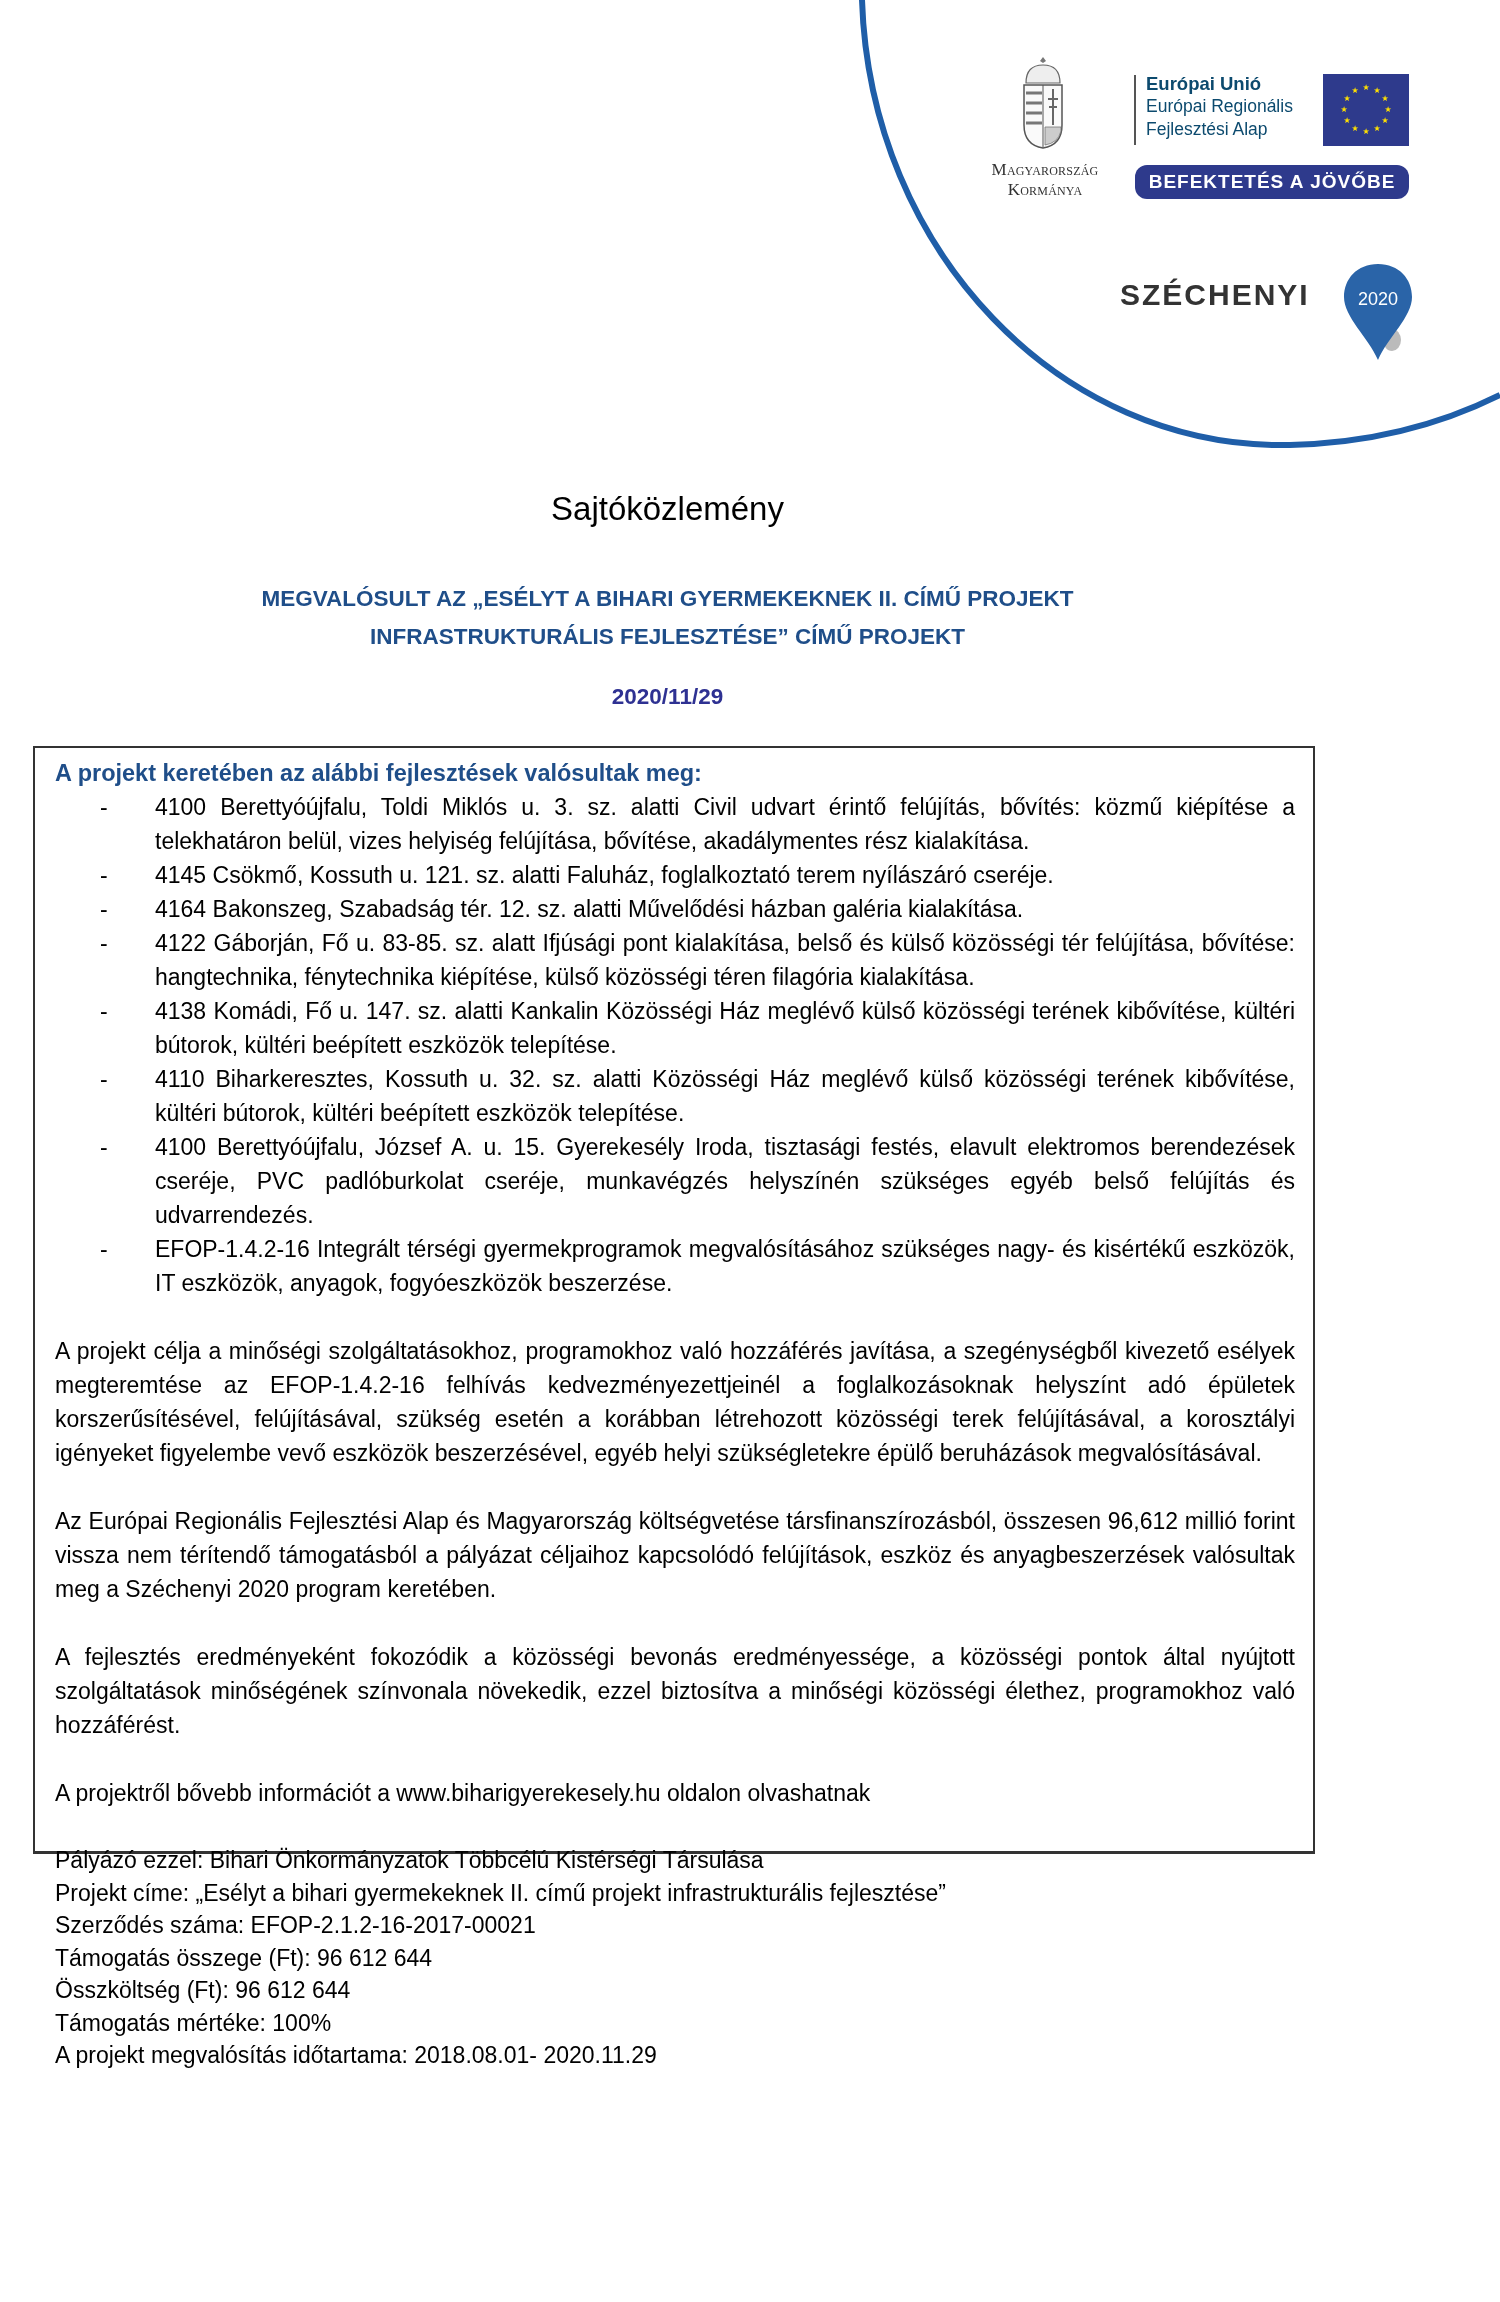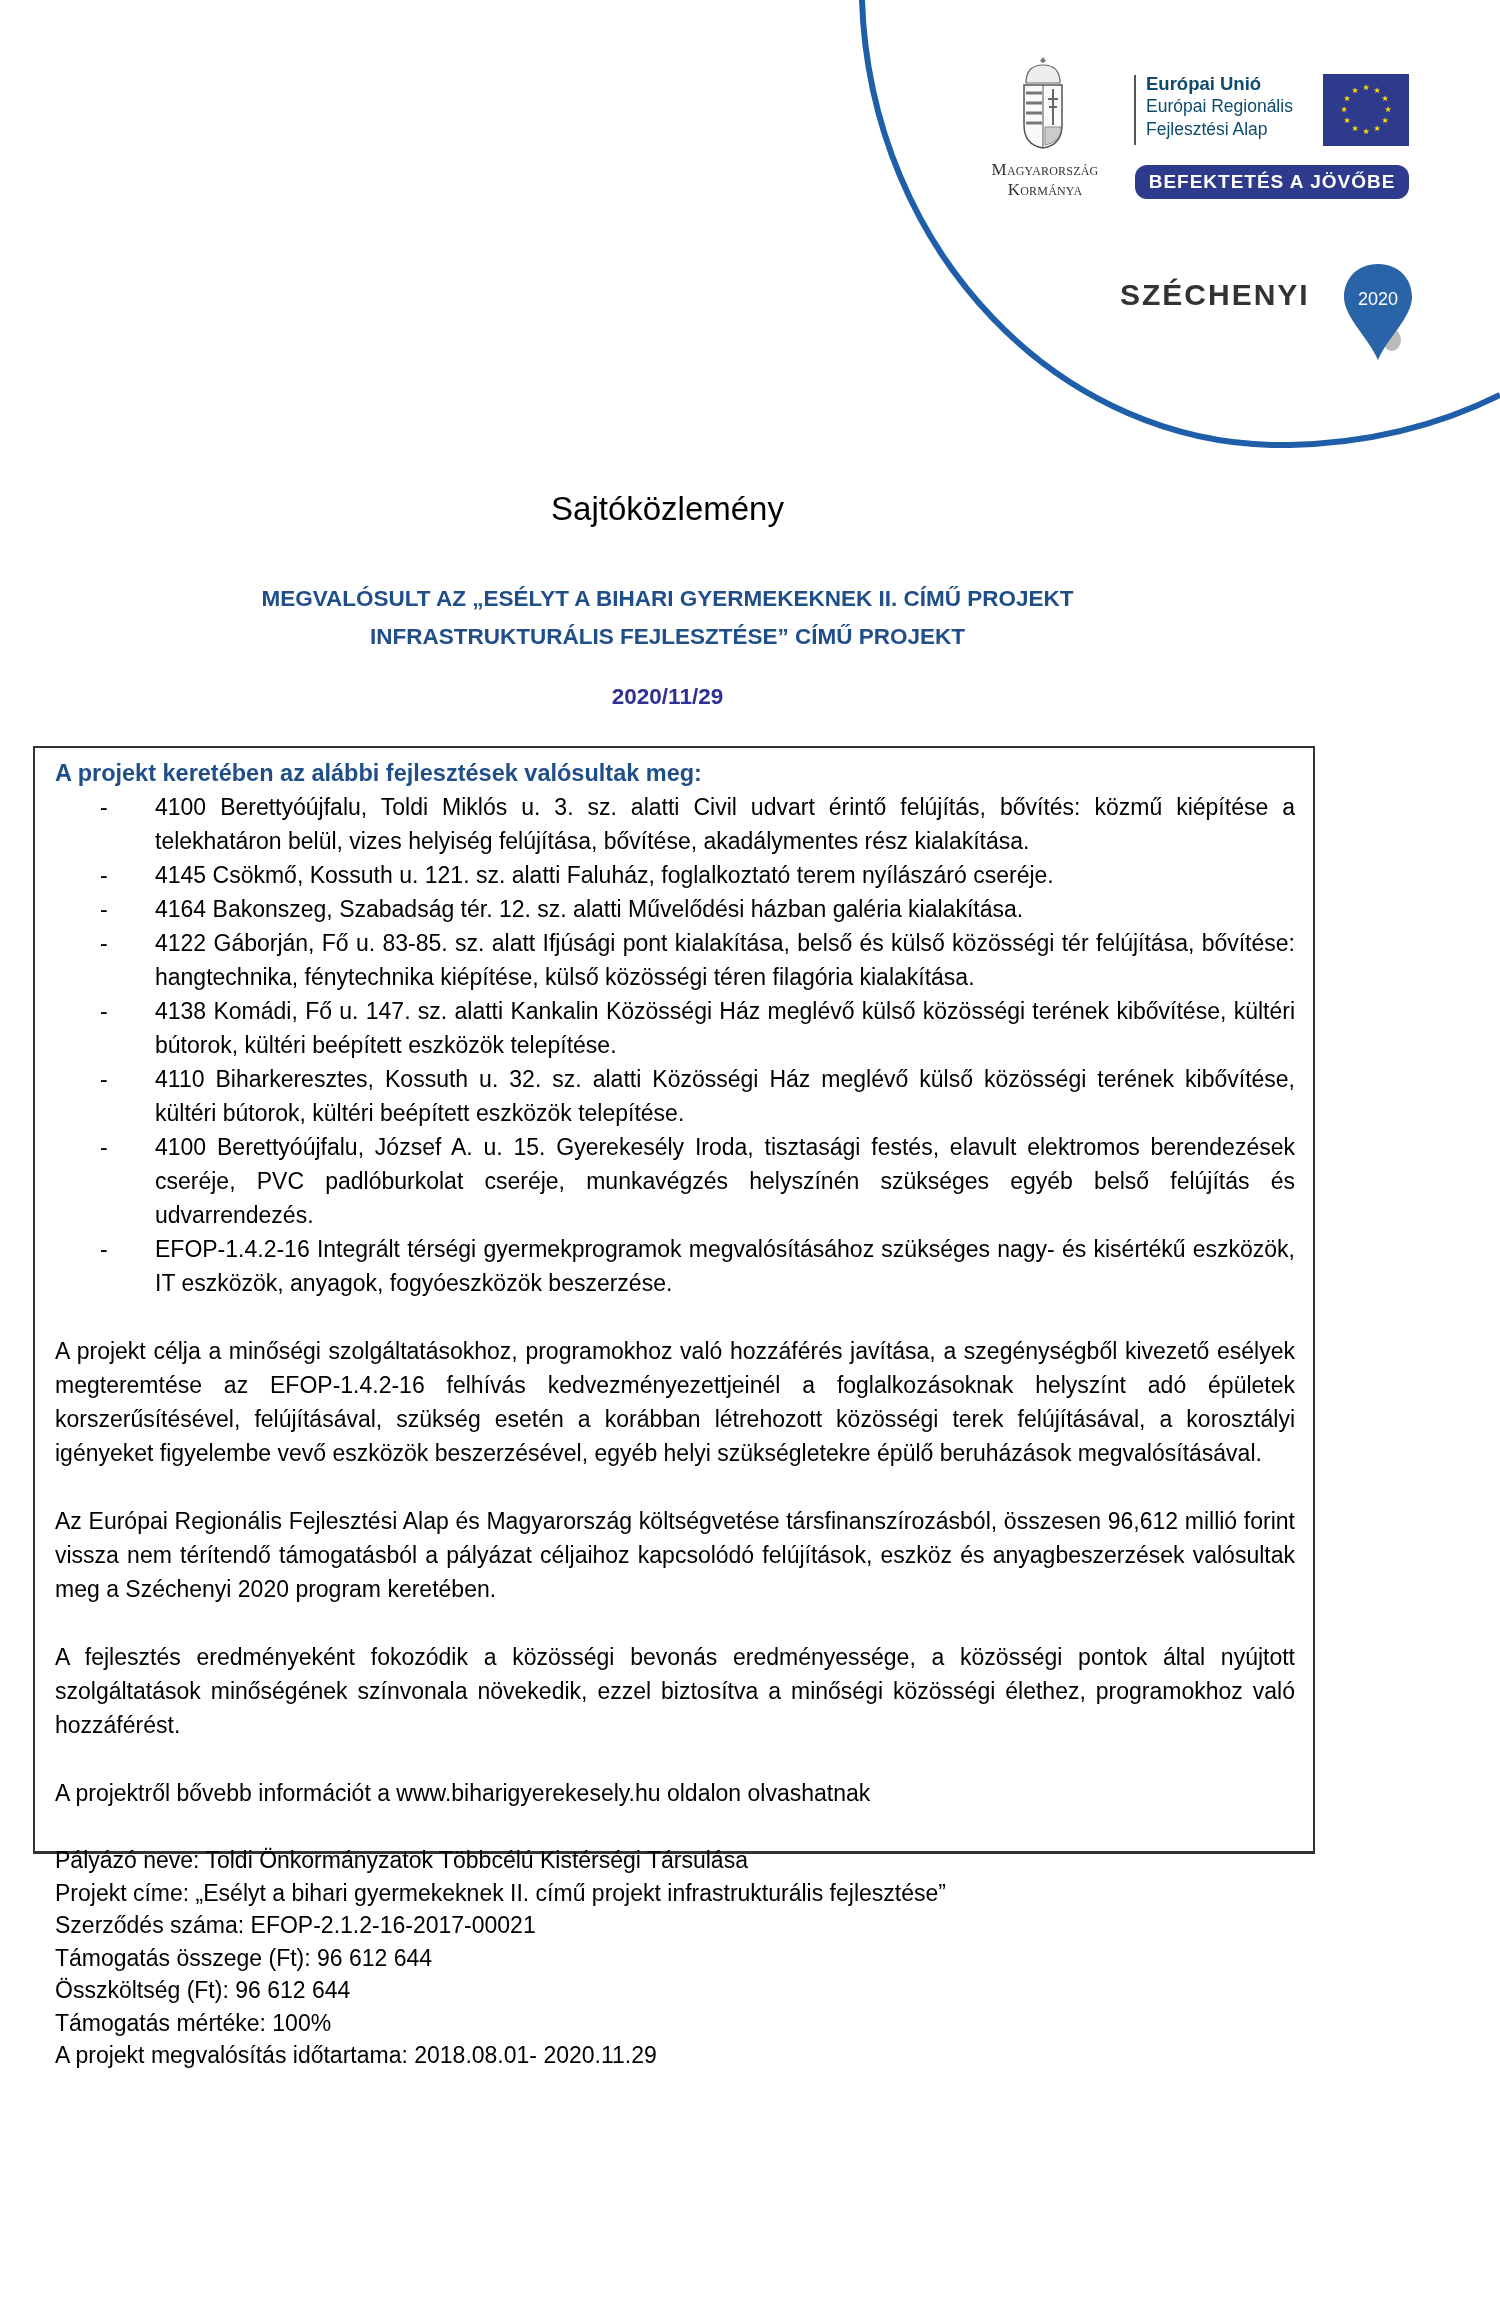--- a/index.html
+++ b/index.html
@@ -122,21 +122,21 @@
       <li><span class="dash">-</span><span>4138 Komádi, Fő u. 147. sz. alatti Kankalin Közösségi Ház meglévő külső közösségi terének kibővítése, kültéri bútorok, kültéri beépített eszközök telepítése.</span></li>
       <li><span class="dash">-</span><span>4110 Biharkeresztes, Kossuth u. 32. sz. alatti Közösségi Ház meglévő külső közösségi terének kibővítése, kültéri bútorok, kültéri beépített eszközök telepítése.</span></li>
       <li><span class="dash">-</span><span>4100 Berettyóújfalu, József A. u. 15. Gyerekesély Iroda, tisztasági festés, elavult elektromos berendezések cseréje, PVC padlóburkolat cseréje, munkavégzés helyszínén szükséges egyéb belső felújítás és udvarrendezés.</span></li>
       <li><span class="dash">-</span><span>EFOP-1.4.2-16 Integrált térségi gyermekprogramok megvalósításához szükséges nagy- és kisértékű eszközök, IT eszközök, anyagok, fogyóeszközök beszerzése.</span></li>
     </ul>
     <p class="para first">A projekt célja a minőségi szolgáltatásokhoz, programokhoz való hozzáférés javítása, a szegénységből kivezető esélyek megteremtése az EFOP-1.4.2-16 felhívás kedvezményezettjeinél a foglalkozásoknak helyszínt adó épületek korszerűsítésével, felújításával, szükség esetén a korábban létrehozott közösségi terek felújításával, a korosztályi igényeket figyelembe vevő eszközök beszerzésével, egyéb helyi szükségletekre épülő beruházások megvalósításával.</p>
     <p class="para">Az Európai Regionális Fejlesztési Alap és Magyarország költségvetése társfinanszírozásból, összesen 96,612 millió forint vissza nem térítendő támogatásból a pályázat céljaihoz kapcsolódó felújítások, eszköz és anyagbeszerzések valósultak meg a Széchenyi 2020 program keretében.</p>
     <p class="para">A fejlesztés eredményeként fokozódik a közösségi bevonás eredményessége, a közösségi pontok által nyújtott szolgáltatások minőségének színvonala növekedik, ezzel biztosítva a minőségi közösségi élethez, programokhoz való hozzáférést.</p>
     <p class="para">A projektről bővebb információt a www.biharigyerekesely.hu oldalon olvashatnak</p>
     <div class="facts">
-      <div>Pályázó neve: Toldi Önkormányzatok Többcélú Kistérségi Társulása</div>
+      <div>Pályázó ezzel: Bihari Önkormányzatok Többcélú Kistérségi Társulása</div>
       <div>Projekt címe: „Esélyt a bihari gyermekeknek II. című projekt infrastrukturális fejlesztése”</div>
       <div>Szerződés száma: EFOP-2.1.2-16-2017-00021</div>
       <div>Támogatás összege (Ft): 96 612 644</div>
       <div>Összköltség (Ft): 96 612 644</div>
       <div>Támogatás mértéke: 100%</div>
       <div>A projekt megvalósítás időtartama: 2018.08.01- 2020.11.29</div>
     </div>
   </div>
 </div>
 

